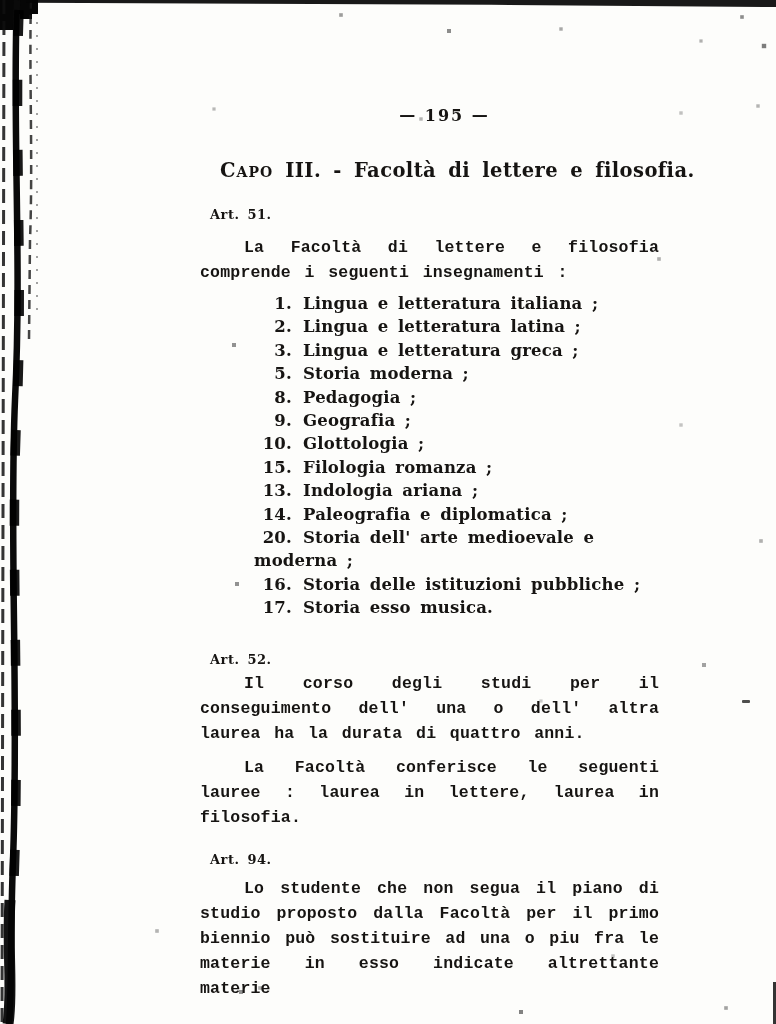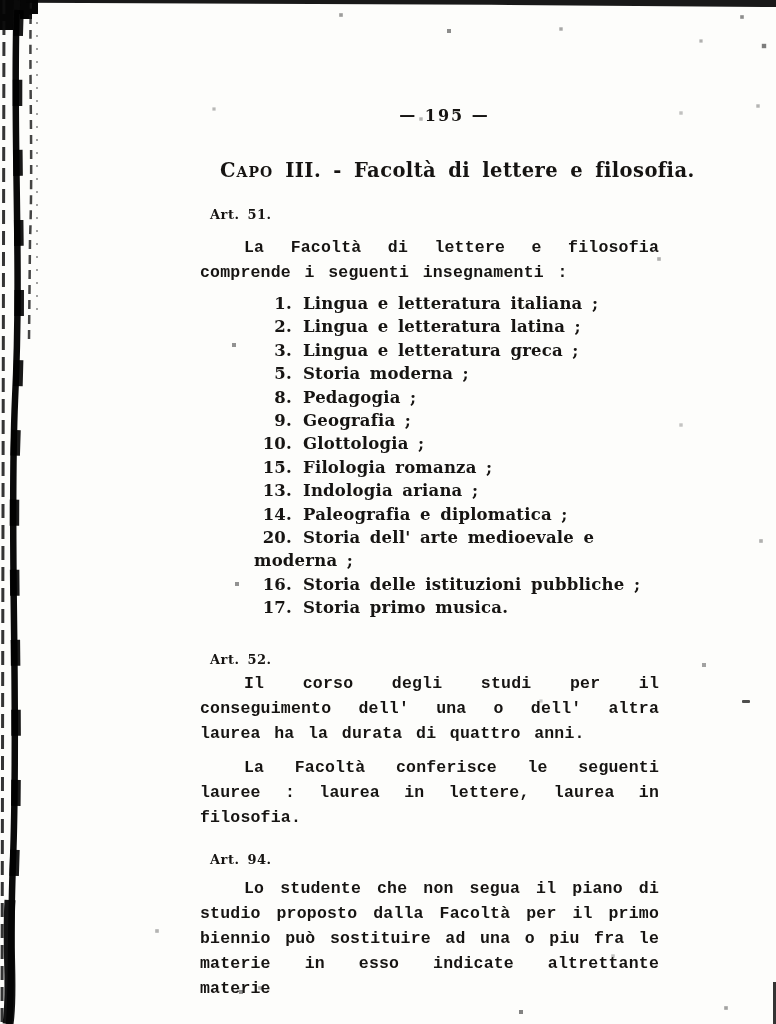--- a/index.html
+++ b/index.html
@@ -156,21 +156,21 @@
       <li><span class="num">3.</span><span>Lingua e letteratura greca ;</span></li>
       <li><span class="num">5.</span><span>Storia moderna ;</span></li>
       <li><span class="num">8.</span><span>Pedagogia ;</span></li>
       <li><span class="num">9.</span><span>Geografia ;</span></li>
       <li><span class="num">10.</span><span>Glottologia ;</span></li>
       <li><span class="num">15.</span><span>Filologia romanza ;</span></li>
       <li><span class="num">13.</span><span>Indologia ariana ;</span></li>
       <li><span class="num">14.</span><span>Paleografia e diplomatica ;</span></li>
       <li><span class="num">20.</span><span>Storia dell' arte medioevale e moderna ;</span></li>
       <li><span class="num">16.</span><span>Storia delle istituzioni pubbliche ;</span></li>
-      <li><span class="num">17.</span><span>Storia primo musica.</span></li>
+      <li><span class="num">17.</span><span>Storia esso musica.</span></li>
     </ol>
 
     <h2 class="article-title a52">Art. 52.</h2>
 
     <p class="para">Il corso degli studi per il conseguimento dell' una o dell' altra laurea ha la durata di quattro anni.</p>
     <p class="para after-title">La Facoltà conferisce le seguenti lauree : laurea in lettere, laurea in filosofia.</p>
 
     <h2 class="article-title a53">Art. 94.</h2>
 
     <p class="para after-title cont">Lo studente che non segua il piano di studio proposto dalla Facoltà per il primo biennio può sostituire ad una o piu fra le materie in esso indicate altrettante materie</p>

